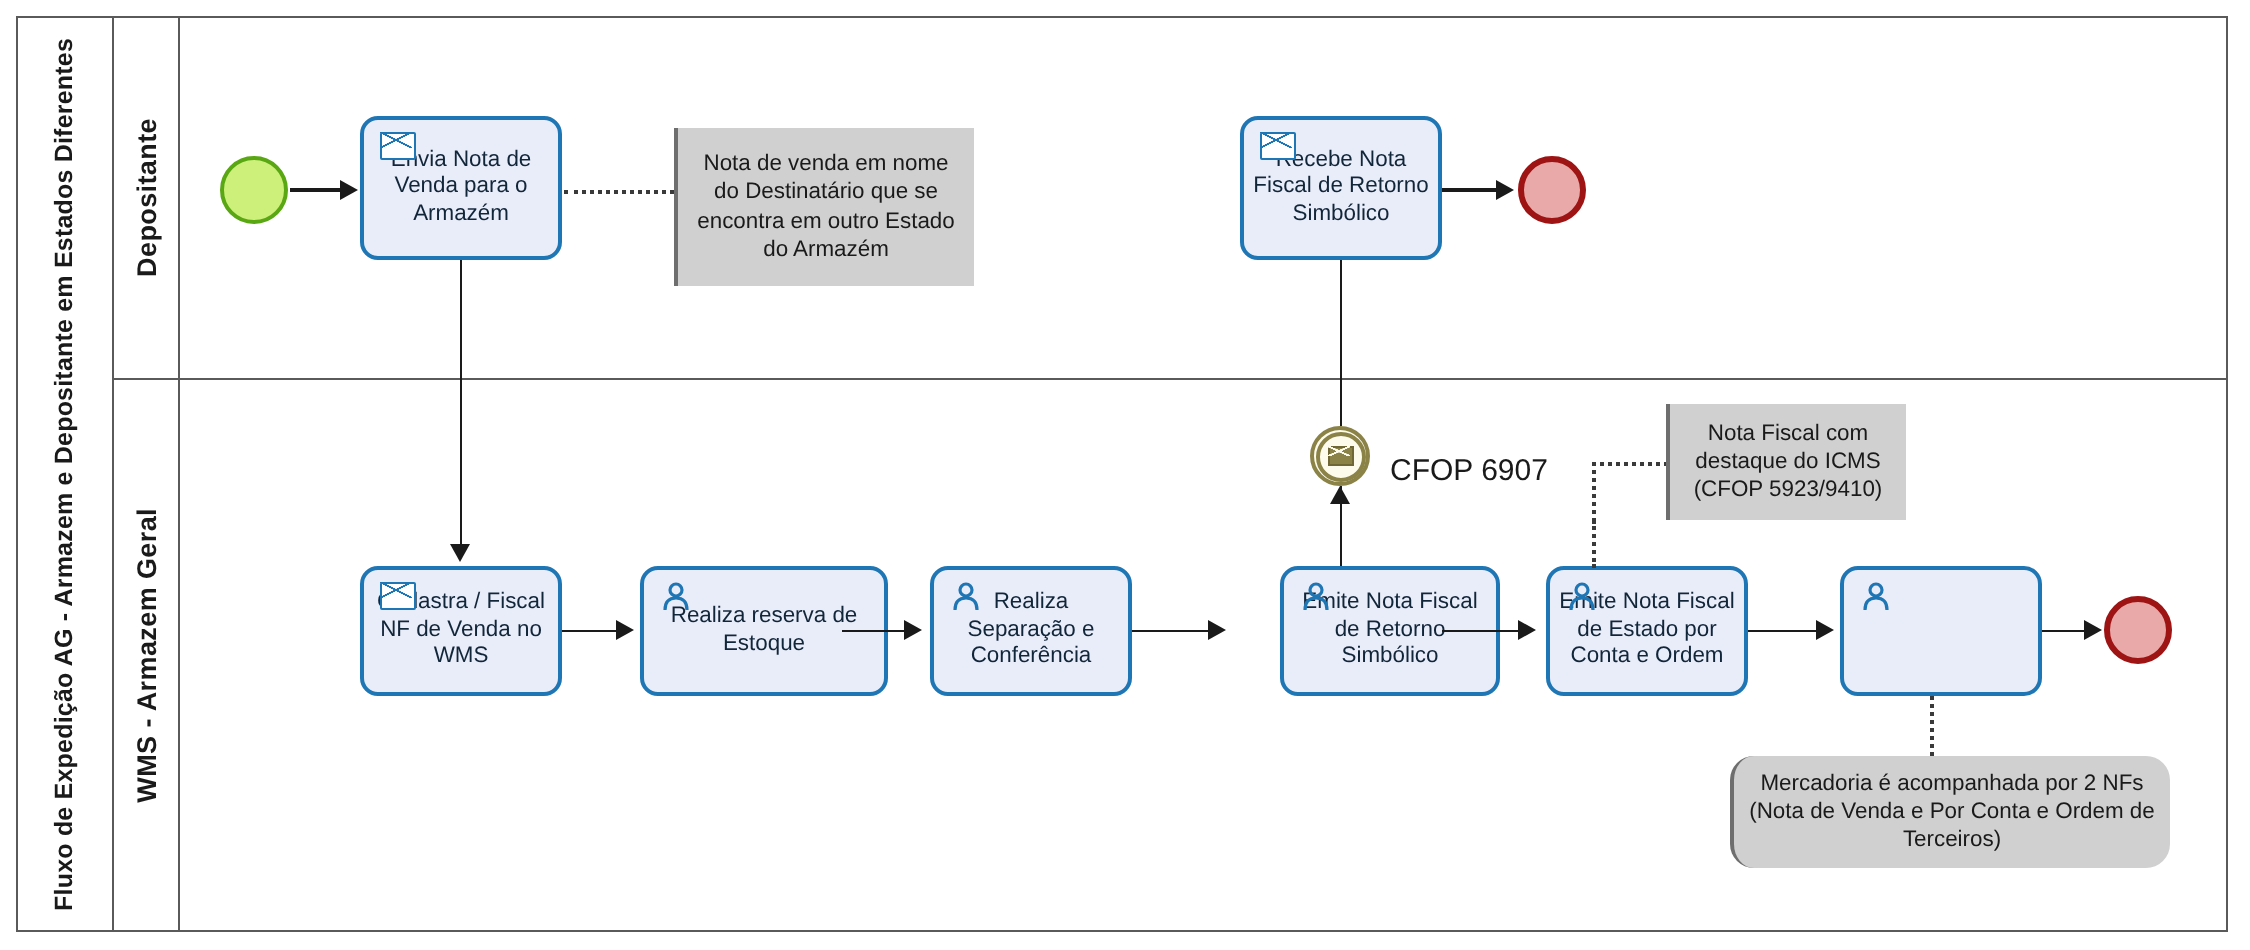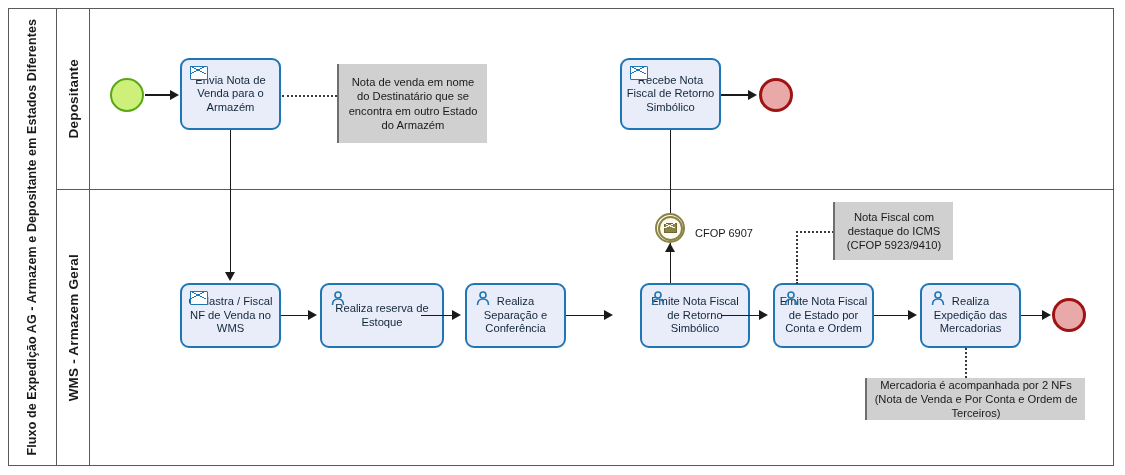--- a/index.html
+++ b/index.html
@@ -40,21 +40,21 @@
   .ev-start{width:34px;height:34px;background:#cdf07a;border:2px solid #5aa714;}
   .ev-end{width:34px;height:34px;background:#eaa9a9;border:3.5px solid #9e1414;}
   .ev-msg{width:30px;height:30px;background:#fdfbec;border:2px solid #8a8246;display:flex;align-items:center;justify-content:center;}
   .ev-msg .inner{width:21px;height:21px;border-radius:50%;border:2px solid #8a8246;background:#fdfbec;
     display:flex;align-items:center;justify-content:center;}
   .ev-msg .env2{width:11px;height:8px;border:1.3px solid #6f6836;background:#8a8246;position:relative;}
   .ev-msg .env2:before{content:"";position:absolute;left:-1px;top:-1px;width:11px;height:5px;
     background:linear-gradient(to bottom right,transparent 45%,#fdfbec 46%,#fdfbec 56%,transparent 57%);}
   .ev-msg .env2:after{content:"";position:absolute;left:-1px;top:-1px;width:11px;height:5px;
     background:linear-gradient(to bottom left,transparent 45%,#fdfbec 46%,#fdfbec 56%,transparent 57%);}
-  .ev-label{position:absolute;font-size:11px;color:#1a1a1a;white-space:nowrap;}
+  .ev-label{position:absolute;font-size:15px;color:#1a1a1a;white-space:nowrap;}
 
   
   .note{position:absolute;box-sizing:border-box;background:#d0d0d0;border-left:2px solid #6e6e6e;
     display:flex;align-items:center;justify-content:center;text-align:center;}
   .note span{font-size:11.2px;color:#1a1a1a;line-height:1.28;padding:2px 5px;}
 
   
   .ln{position:absolute;background:#1a1a1a;}
   .lnh{height:1.6px;}
   .lnv{width:1.6px;}
@@ -197,25 +197,24 @@
     <span>Nota Fiscal com destaque do ICMS (CFOP 5923/9410)</span>
   </div>
 
   <div class="task" style="left:920px;top:283px;width:101px;height:65px;">
     <span class="ticon">
       <svg width="16" height="15" viewBox="0 0 16 15">
         <circle cx="8" cy="4" r="3" fill="none" stroke="#1f76b4" stroke-width="1.6"></circle>
         <path d="M2.5 14 C2.5 9.5 5 8 8 8 C11 8 13.5 9.5 13.5 14" fill="none" stroke="#1f76b4" stroke-width="1.6"></path>
       </svg>
     </span>
-    <span class="lbl">Realiza Expedição das Mercadorias</span>
   </div>
   <div class="ln lnh" style="left:1021px;top:314.7px;width:24px;"></div>
   <div class="arrow ar-r" style="left:1042px;top:310px;"></div>
   <div class="ev ev-end" style="left:1052px;top:298px;"></div>
 
   <div class="dotv" style="left:965px;top:348px;height:30px;"></div>
 
-  <div class="note" style="left:865px;top:378px;width:220px;height:42px;">
+  <div class="note" style="left:865px;top:378px;width:220px;height:56px;border-radius:12px;">
     <span>Mercadoria é acompanhada por 2 NFs (Nota de Venda e Por Conta e Ordem de Terceiros)</span>
   </div>
 
 </div>
 
 </body></html>

